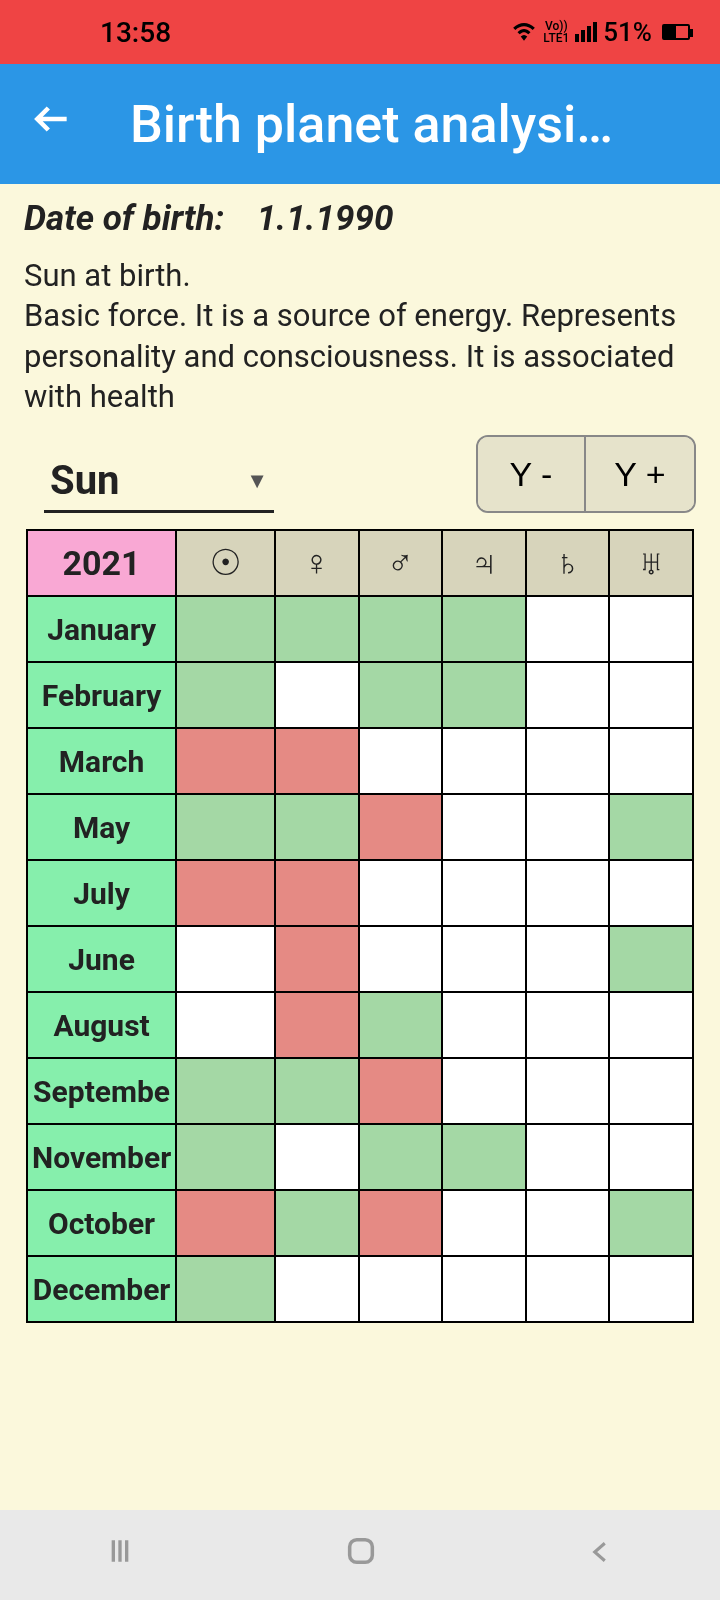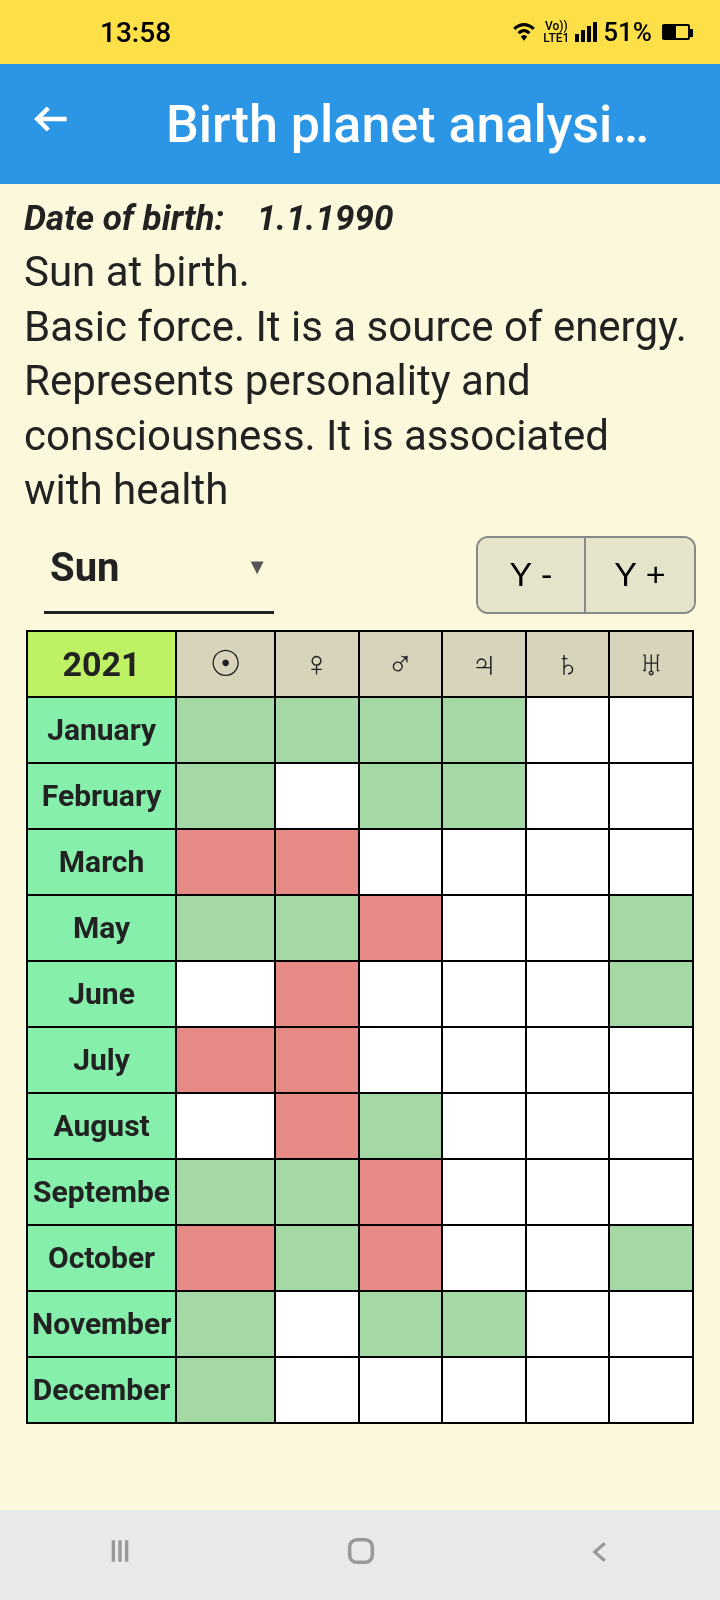--- a/index.html
+++ b/index.html
@@ -1,37 +1,37 @@
 <!DOCTYPE html>
 <html><head>
 <meta charset="utf-8">
 <style>
   * { box-sizing: border-box; margin: 0; padding: 0; }
   html, body { width: 720px; height: 1600px; font-family: -apple-system, Roboto, Arial, sans-serif; background: #fbf8dc; overflow: hidden; }
-  .status-bar { height: 64px; background: #fde047; display: flex; align-items: center; justify-content: space-between; padding: 0 30px 0 100px; color: #000; font-size: 28px; font-weight: 500; }
+  .status-bar { height: 64px; background: #ef4444; display: flex; align-items: center; justify-content: space-between; padding: 0 30px 0 100px; color: #000; font-size: 28px; font-weight: 500; }
   .status-right { display: flex; align-items: center; gap: 6px; font-size: 26px; }
   .status-right .lte-block { font-size: 12px; line-height: 1; text-align: center; }
-  .app-bar { height: 120px; background: #2b96e6; display: flex; align-items: center; padding: 0 24px 0 30px; color: #fff; gap: 36px; }
+  .app-bar { height: 120px; background: #2b96e6; display: flex; align-items: center; padding: 0 24px 0 30px; color: #fff; }
   .back-btn { width: 60px; font-size: 46px; font-weight: 400; }
   .app-title { font-size: 52px; font-weight: 500; white-space: nowrap; overflow: hidden; text-overflow: ellipsis; flex: 1; margin-left: 40px; }
   .content { padding: 14px 24px 0 24px; color: #222; }
   .dob-row { font-size: 35px; font-weight: 700; font-style: italic; }
   .dob-label { }
   .dob-val { margin-left: 24px; }
-  .desc { font-size: 42px; line-height: 1.3; margin-top: 6px; }
+  .desc { font-size: 31px; line-height: 1.3; margin-top: 17px; }
   .controls { display: flex; align-items: flex-end; margin-top: 18px; }
-  .planet-select { display: flex; align-items: center; gap: 90px; font-size: 40px; font-weight: 700; border-bottom: 3px solid #222; padding: 2px 6px 20px 6px; margin-left: 20px; width: 230px; justify-content: space-between; }
+  .planet-select { display: flex; align-items: center; gap: 90px; font-size: 40px; font-weight: 700; border-bottom: 3px solid #222; padding: 2px 6px 6px 6px; margin-left: 20px; width: 230px; justify-content: space-between; }
   .planet-select .caret { font-size: 22px; color: #555; }
   .year-btns { margin-left: auto; display: flex; border: 2px solid #888; border-radius: 12px; overflow: hidden; }
   .year-btns button { background: #e6e3cb; border: none; font-size: 34px; font-weight: 500; width: 108px; height: 74px; }
   .year-btns button:first-child { border-right: 2px solid #888; }
   .table-wrap { margin: 16px 2px 0 2px; }
   table { width: 100%; border-collapse: collapse; }
   th, td { border: 2px solid #000; height: 66px; text-align: center; font-size: 30px; font-weight: 700; }
-  th.year { background: #bef264; width: 136px; font-size: 34px; }
+  th.year { background: #f9a8d4; width: 136px; font-size: 34px; }
   th.planet { background: #d7d4bb; font-size: 36px; font-weight: 400; }
   td.month { background: #86efac; font-size: 30px; font-weight: 700; padding: 0 4px; white-space: nowrap; overflow: hidden; }
   td.g { background: #a4d8a5; }
   td.r { background: #e58a84; }
   td.w { background: #fff; }
   .nav-bar { position: absolute; bottom: 0; left: 0; width: 720px; height: 90px; background: #e9e9e9; display: flex; align-items: center; justify-content: space-around; color: #888; }
   .nav-bar .nav-item { font-size: 36px; }
   .signal-bars { display:inline-flex; align-items:flex-end; gap:2px; }
   .signal-bars span { width:4px; background:#000; }
   .sb1{height:8px}.sb2{height:12px}.sb3{height:16px}.sb4{height:20px;background:#777}
@@ -138,72 +138,72 @@
           <tr>
             <td class="month">May</td>
             <td class="g"></td>
             <td class="g"></td>
             <td class="r"></td>
             <td class="w"></td>
             <td class="w"></td>
             <td class="g"></td>
           </tr>
           <tr>
+            <td class="month">July</td>
+            <td class="r"></td>
+            <td class="r"></td>
+            <td class="w"></td>
+            <td class="w"></td>
+            <td class="w"></td>
+            <td class="w"></td>
+          </tr>
+          <tr>
             <td class="month">June</td>
             <td class="w"></td>
             <td class="r"></td>
             <td class="w"></td>
             <td class="w"></td>
             <td class="w"></td>
             <td class="g"></td>
           </tr>
           <tr>
-            <td class="month">July</td>
-            <td class="r"></td>
-            <td class="r"></td>
-            <td class="w"></td>
-            <td class="w"></td>
-            <td class="w"></td>
-            <td class="w"></td>
-          </tr>
-          <tr>
             <td class="month">August</td>
             <td class="w"></td>
             <td class="r"></td>
             <td class="g"></td>
             <td class="w"></td>
             <td class="w"></td>
             <td class="w"></td>
           </tr>
           <tr>
             <td class="month">Septembe</td>
             <td class="g"></td>
             <td class="g"></td>
             <td class="r"></td>
             <td class="w"></td>
             <td class="w"></td>
             <td class="w"></td>
           </tr>
           <tr>
+            <td class="month">November</td>
+            <td class="g"></td>
+            <td class="w"></td>
+            <td class="g"></td>
+            <td class="g"></td>
+            <td class="w"></td>
+            <td class="w"></td>
+          </tr>
+          <tr>
             <td class="month">October</td>
             <td class="r"></td>
             <td class="g"></td>
             <td class="r"></td>
             <td class="w"></td>
             <td class="w"></td>
             <td class="g"></td>
-          </tr>
-          <tr>
-            <td class="month">November</td>
-            <td class="g"></td>
-            <td class="w"></td>
-            <td class="g"></td>
-            <td class="g"></td>
-            <td class="w"></td>
-            <td class="w"></td>
           </tr>
           <tr>
             <td class="month">December</td>
             <td class="g"></td>
             <td class="w"></td>
             <td class="w"></td>
             <td class="w"></td>
             <td class="w"></td>
             <td class="w"></td>
           </tr>

